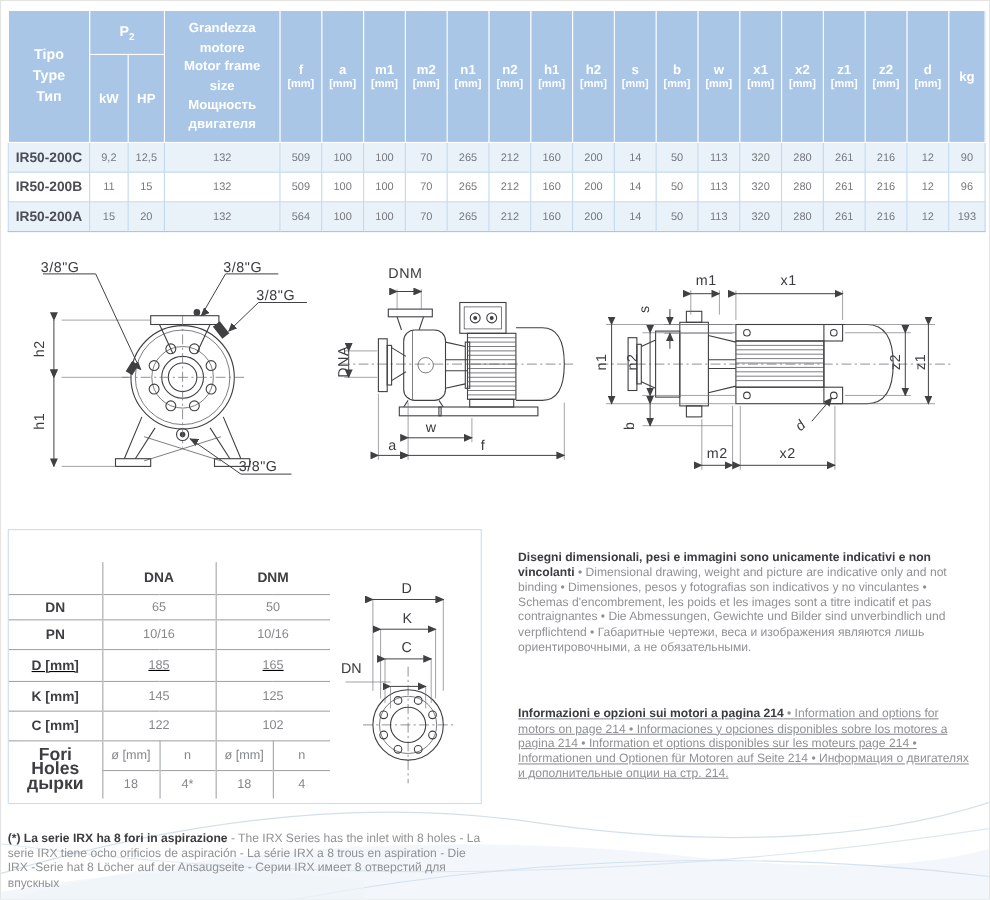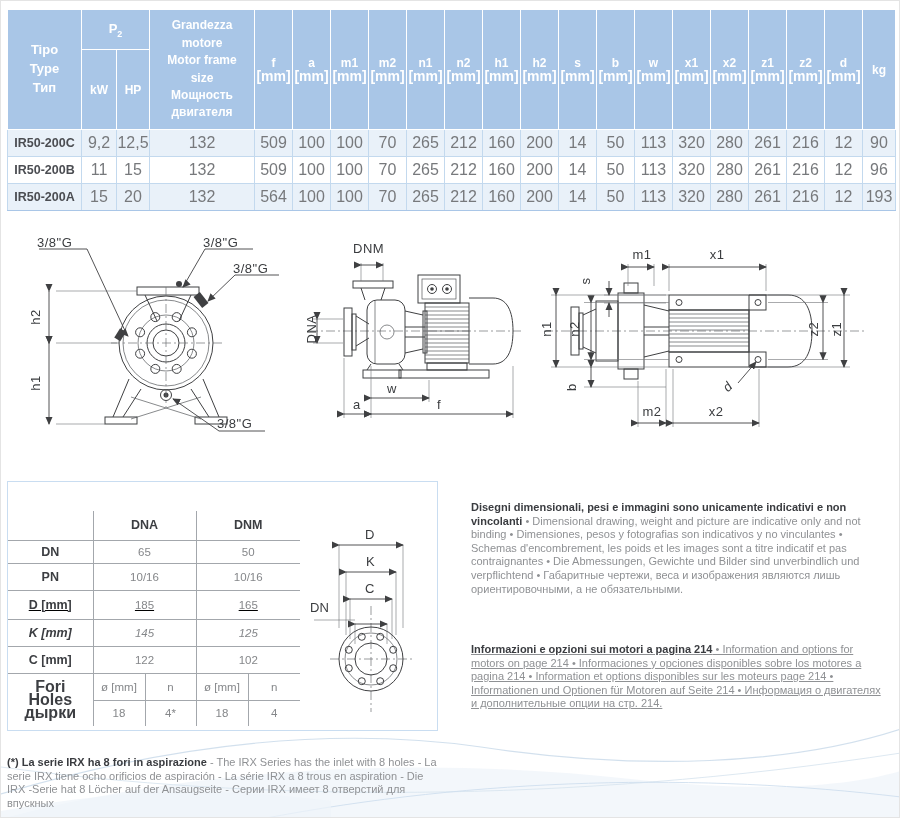--- a/index.html
+++ b/index.html
@@ -8,26 +8,26 @@
   
   .dims-table{position:absolute;left:6px;top:8px;width:888px;border-collapse:collapse;table-layout:fixed;}
   .dims-table th,.dims-table td{padding:0;text-align:center;vertical-align:middle;}
   .dims-table thead th{background:#a9c6e7;color:#fff;border:1.5px solid #fff;font-weight:bold;font-size:12px;}
   .dims-table thead tr:first-child{height:40px;}
   .dims-table thead tr:last-child{height:80px;}
   .dims-table tbody tr{height:27px;}
   .dims-table tbody tr:nth-child(odd){background:#e9f1f9;}
   .dims-table tbody tr:nth-child(even){background:#fff;}
   .dims-table tbody th{font-size:12.5px;font-weight:bold;color:#4b4d52;border:1px solid #c3d9ee;}
-  .dims-table tbody td{font-size:16px;color:#77797c;border:1px solid #c3d9ee;}
+  .dims-table tbody td{font-size:10px;color:#77797c;border:1px solid #c3d9ee;}
   .dims-table tbody tr:last-child td,.dims-table tbody tr:last-child th{border-bottom:1px solid #a9c6e7;}
   .pre{white-space:pre-line;line-height:1.45;}
   .hd3{font-size:13px;}
   .dimhead .dn{display:block;line-height:13px;}
-  .dimhead .du{display:block;line-height:13px;font-size:14px;}
+  .dimhead .du{display:block;line-height:13px;font-size:10px;}
   .p2w{font-size:13px;}
   .p2w sub{font-size:9px;}
   
   .drawing{position:absolute;}
   .drawing svg{position:absolute;left:0;top:0;}
   .dlab{position:absolute;font-size:13px;color:#3a3c3f;letter-spacing:.5px;white-space:nowrap;line-height:12px;}
   .vrot{transform:rotate(-90deg);transform-origin:center;}
   .ital{font-style:italic;transform:rotate(-45deg);}
   .tl{stroke:#3f4042;stroke-width:1;fill:none;}
   .tl2{stroke:#55575a;stroke-width:.7;fill:none;}
@@ -413,21 +413,21 @@
       <tr class="hline" style="height:27px;">
         <th class="vr">PN</th>
         <td colspan="2" class="vr">10/16</td>
         <td colspan="2">10/16</td>
       </tr>
       <tr class="hline" style="height:29px;text-decoration:underline;">
         <th class="vr">D [mm]</th>
         <td colspan="2" class="vr">185</td>
         <td colspan="2">165</td>
       </tr>
-      <tr class="hline" style="height:27px;font-style:italic;">
+      <tr class="hline" style="height:27px;">
         <th class="vr">K [mm]</th>
         <td colspan="2" class="vr">145</td>
         <td colspan="2">125</td>
       </tr>
       <tr class="hline" style="height:27px;">
         <th class="vr">C [mm]</th>
         <td colspan="2" class="vr">122</td>
         <td colspan="2">102</td>
       </tr>
       <tr class="hline" style="height:27px;">

